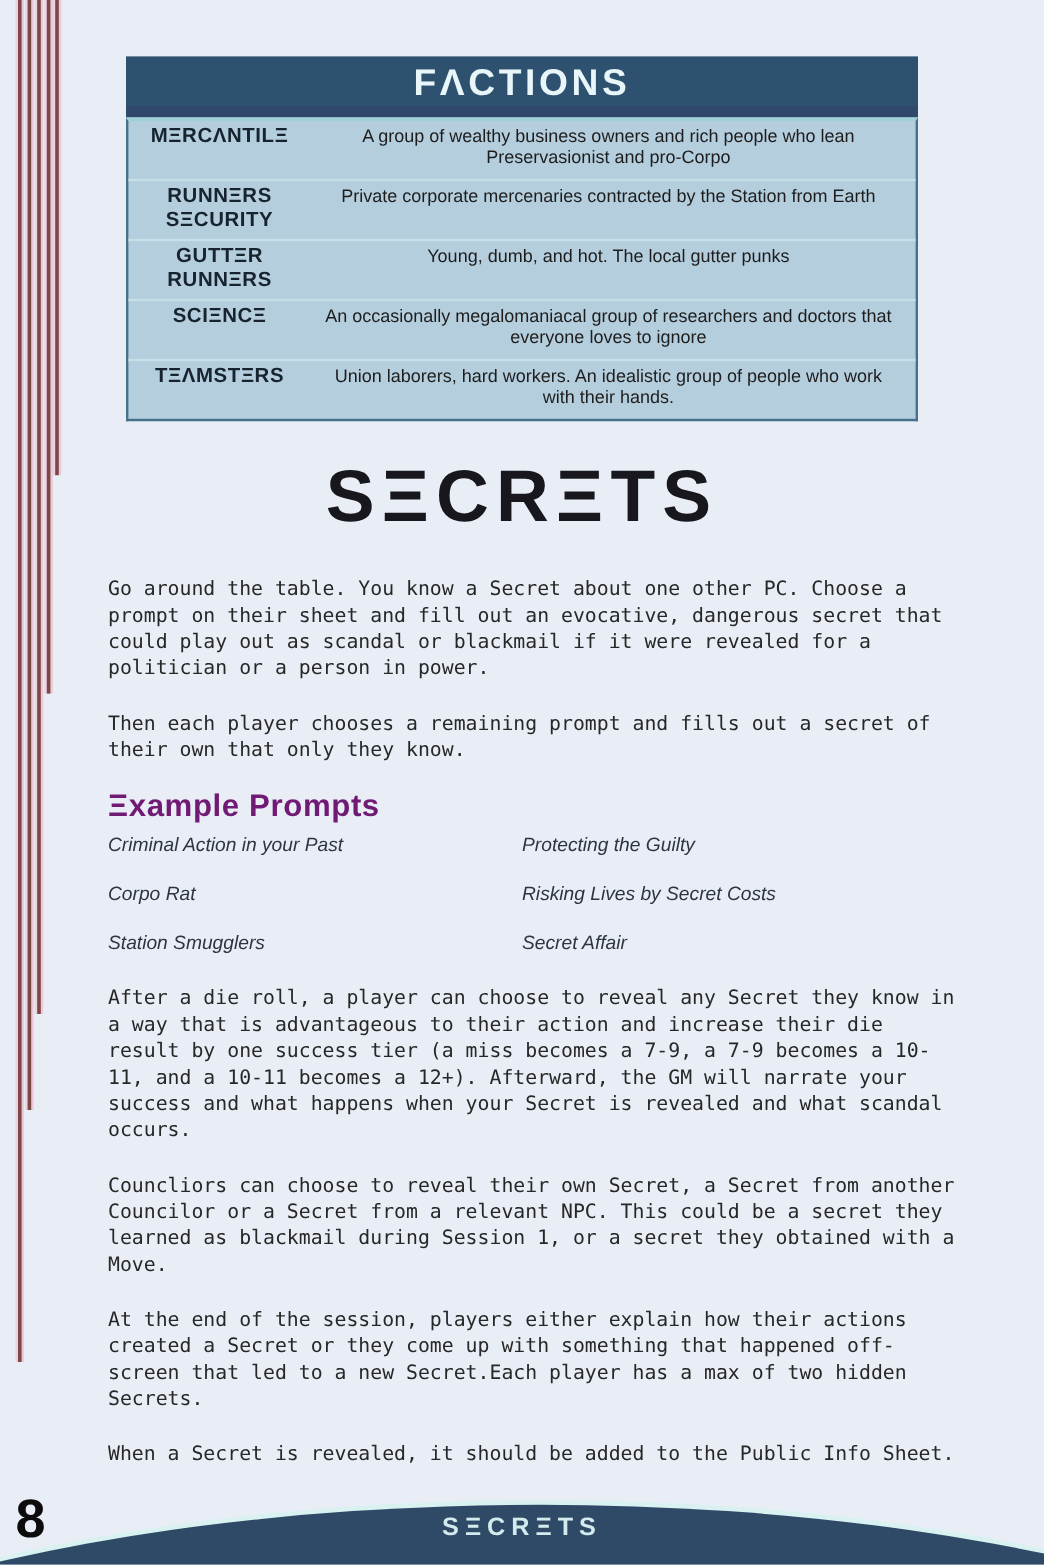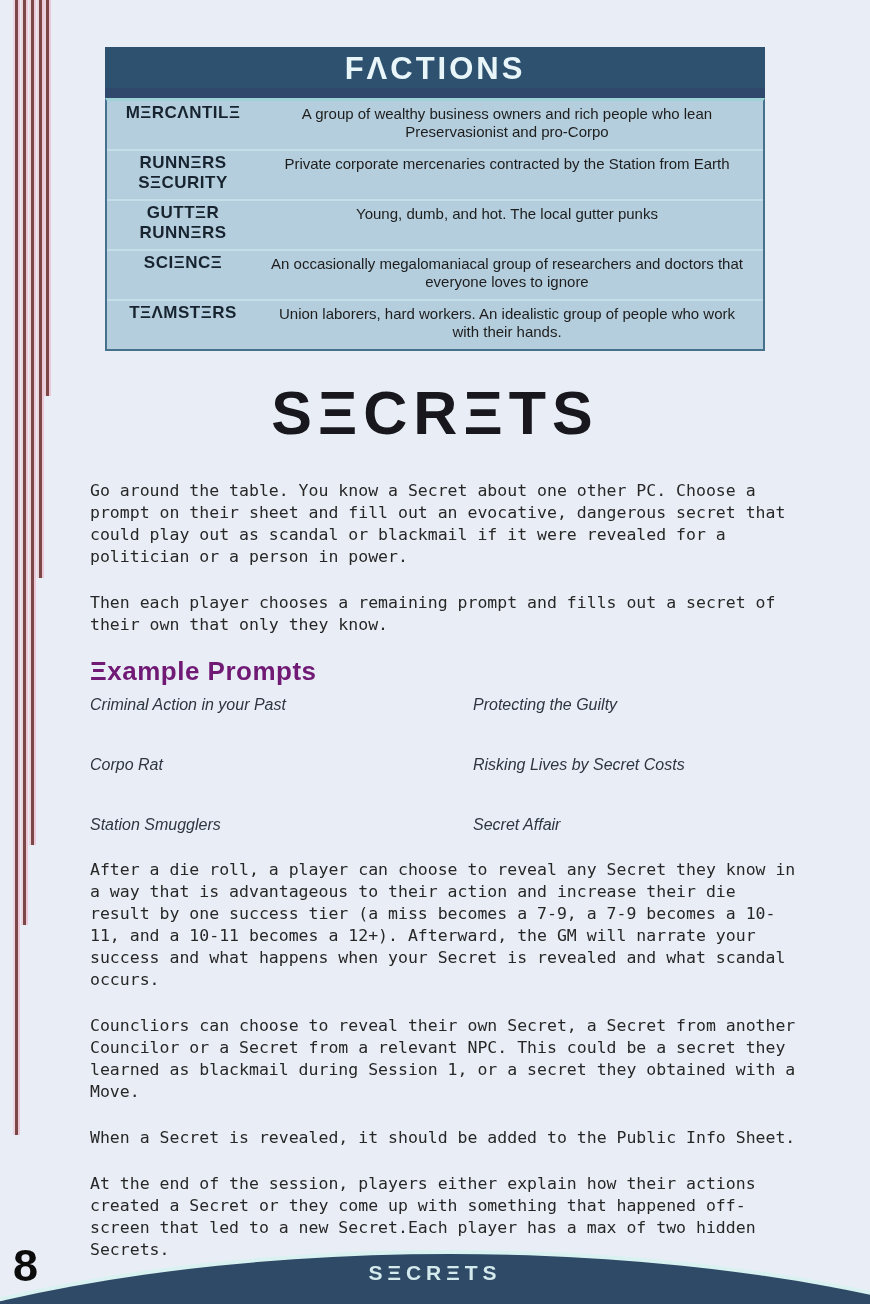--- a/index.html
+++ b/index.html
@@ -73,21 +73,21 @@
     font-size:16.5px;line-height:22px;color:#272727;margin-top:12px;
   }
   .para{white-space:pre-line;margin:0 0 24px 0;}
   .prompts-heading{
     margin:12px 0 12px 0;
     font-family:"Liberation Sans",sans-serif;
     font-size:26px;font-weight:800;color:#701a75;letter-spacing:.5px;
   }
   .prompts-grid{
     display:grid;grid-template-columns:345px 1fr;
-    row-gap:19px;margin:0 0 23px 0;gap:38px;
+    row-gap:19px;margin:0 0 23px 0;
   }
   .prompt{
     font-family:"Liberation Sans",sans-serif;
     font-style:italic;font-size:16px;color:#2e3540;
   }
 
   
   .footer-ellipse-light{
     position:absolute;left:-350px;top:1250px;
     width:1600px;height:546px;border-radius:50%;
@@ -176,25 +176,25 @@
     <p class="para">After a die roll, a player can choose to reveal any Secret they know in
 a way that is advantageous to their action and increase their die
 result by one success tier (a miss becomes a 7-9, a 7-9 becomes a 10-
 11, and a 10-11 becomes a 12+). Afterward, the GM will narrate your
 success and what happens when your Secret is revealed and what scandal
 occurs.</p>
     <p class="para">Councliors can choose to reveal their own Secret, a Secret from another
 Councilor or a Secret from a relevant NPC. This could be a secret they
 learned as blackmail during Session 1, or a secret they obtained with a
 Move.</p>
-    <p class="para">When a Secret is revealed, it should be added to the Public Info Sheet.</p>
     <p class="para">At the end of the session, players either explain how their actions
 created a Secret or they come up with something that happened off-
 screen that led to a new Secret.Each player has a max of two hidden
 Secrets.</p>
+    <p class="para">When a Secret is revealed, it should be added to the Public Info Sheet.</p>
   </div>
 
   <div class="footer-ellipse-light"></div>
   <div class="footer-ellipse-dark"></div>
   <div class="footer-label">SΞCRΞTS</div>
   <div class="page-number">8</div>
 
 </div>
 
 </body></html>

